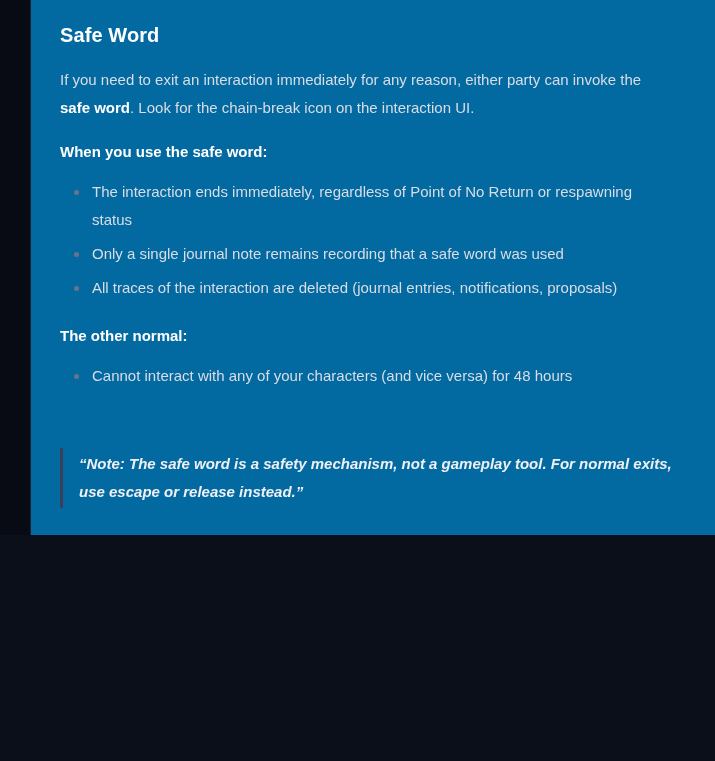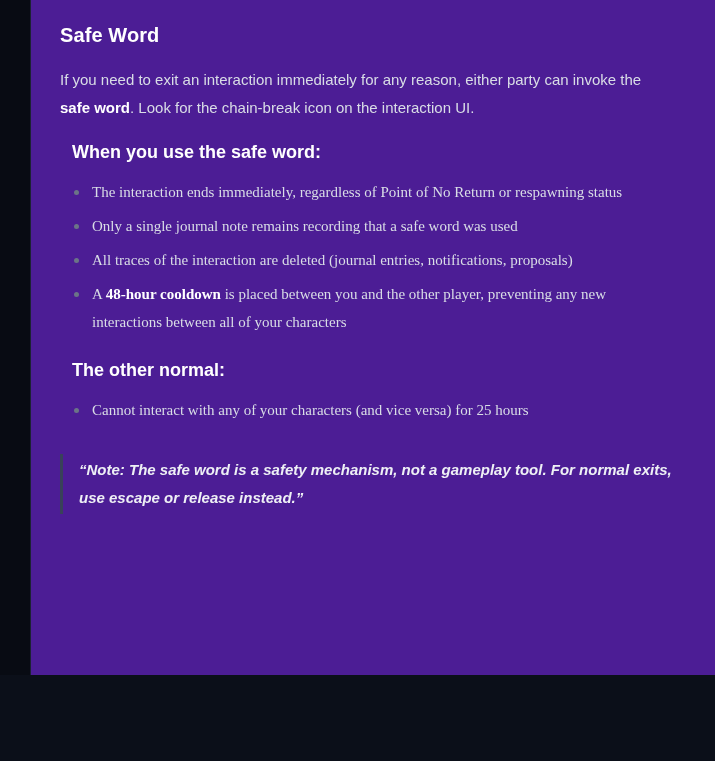--- a/index.html
+++ b/index.html
@@ -10,22 +10,22 @@
     width: 715px;
     height: 761px;
     background: #0b0f19;
     font-family: "Liberation Sans", sans-serif;
     color: #e8eaf0;
     overflow: hidden;
   }
   #page {
     position: relative;
     width: 715px;
-    height: 675px;
-    background: #4c1d95;
+    height: 535px;
+    background: #0369a1;
     box-sizing: border-box;
   }
   .left-rail {
     position: absolute;
     left: 0;
     top: 0;
     bottom: 0;
     width: 30px;
     background: #080b13;
     border-right: 1px solid #1c2233;
@@ -52,29 +52,28 @@
     line-height: 28px;
     margin: 8px 0 18px 0;
     color: #d9dde6;
   }
   p.para .b,
   .sub-head {
     font-weight: bold;
     color: #ffffff;
   }
   .sub-head {
-    font-size: 18px;
+    font-size: 15px;
     line-height: 24px;
-    margin: 0 0 14px 12px;
+    margin: 0 0 14px 0;
   }
   ul.bullets {
     list-style: none;
     margin: 0 0 18px 0;
     padding: 0;
-    font-family: Liberation Serif, serif;
   }
   ul.bullets li {
     position: relative;
     padding-left: 32px;
     font-size: 15px;
     line-height: 28px;
     margin-bottom: 6px;
     color: #d9dde6;
   }
   ul.bullets li:last-child {
@@ -89,21 +88,21 @@
     height: 5px;
     border-radius: 50%;
     background: #6b7487;
   }
   ul.bullets li .b {
     font-weight: bold;
     color: #ffffff;
   }
   .spacer-sm { height: 4px; }
   .note-block {
-    margin: 8px 0 0 0;
+    margin: 36px 0 0 0;
     padding: 2px 0 2px 16px;
     border-left: 3px solid #3a4considered;
   }
   .note-block {
     border-left: 3px solid #39415a;
   }
   .note-block p {
     margin: 0;
     font-size: 15px;
     line-height: 28px;
@@ -124,29 +123,28 @@
     <h1 class="doc-title">Safe Word</h1>
 
     <p class="para"><span>If you need to exit an interaction immediately for any reason, either party can invoke the </span><span class="b">safe word</span><span>. Look for the chain-break icon on the interaction UI.</span></p>
 
     <div class="sub-head">When you use the safe word:</div>
 
     <ul class="bullets">
       <li><span>The interaction ends immediately, regardless of Point of No Return or respawning status</span></li>
       <li><span>Only a single journal note remains recording that a safe word was used</span></li>
       <li><span>All traces of the interaction are deleted (journal entries, notifications, proposals)</span></li>
-      <li><span>A </span><span class="b">48-hour cooldown</span><span> is placed between you and the other player, preventing any new interactions between all of your characters</span></li>
     </ul>
 
     <div class="spacer-sm"></div>
 
     <div class="sub-head">The other normal:</div>
 
     <ul class="bullets">
-      <li><span>Cannot interact with any of your characters (and vice versa) for 25 hours</span></li>
+      <li><span>Cannot interact with any of your characters (and vice versa) for 48 hours</span></li>
     </ul>
 
     <div class="spacer-sm"></div>
 
 
     <div class="note-block">
       <p>“Note: The safe word is a safety mechanism, not a gameplay tool. For normal exits, use escape or release instead.”</p>
     </div>
 
   </div>

